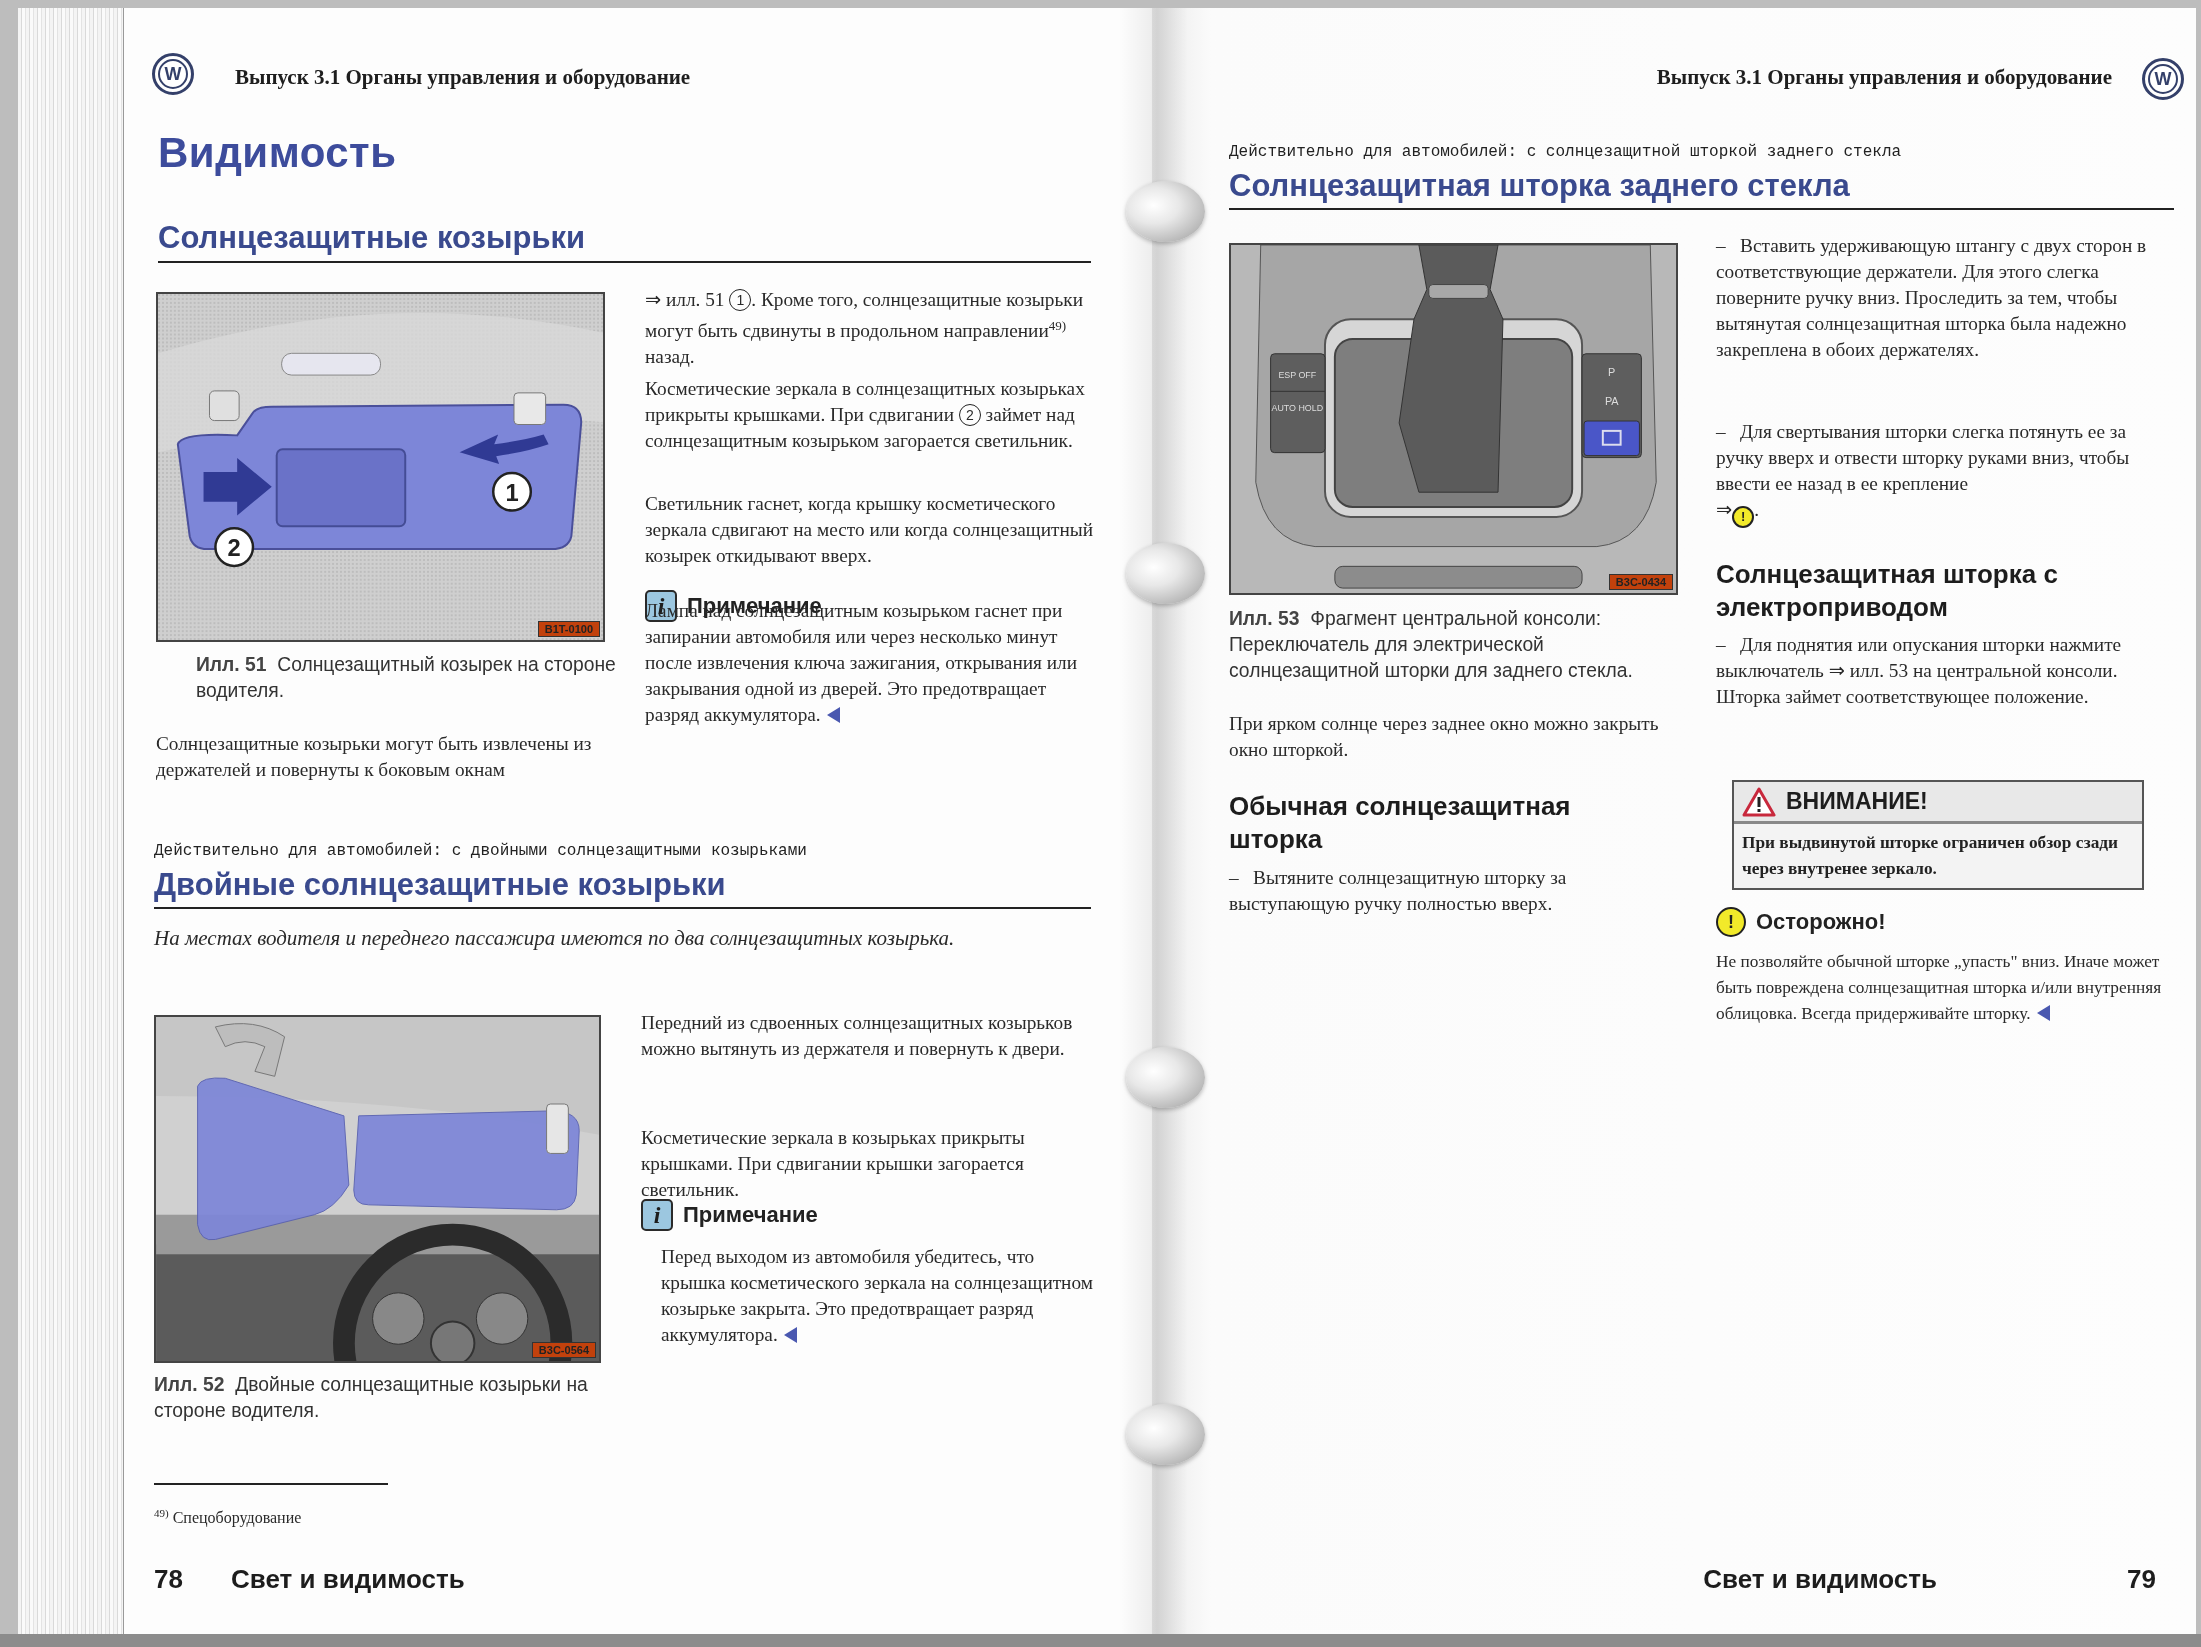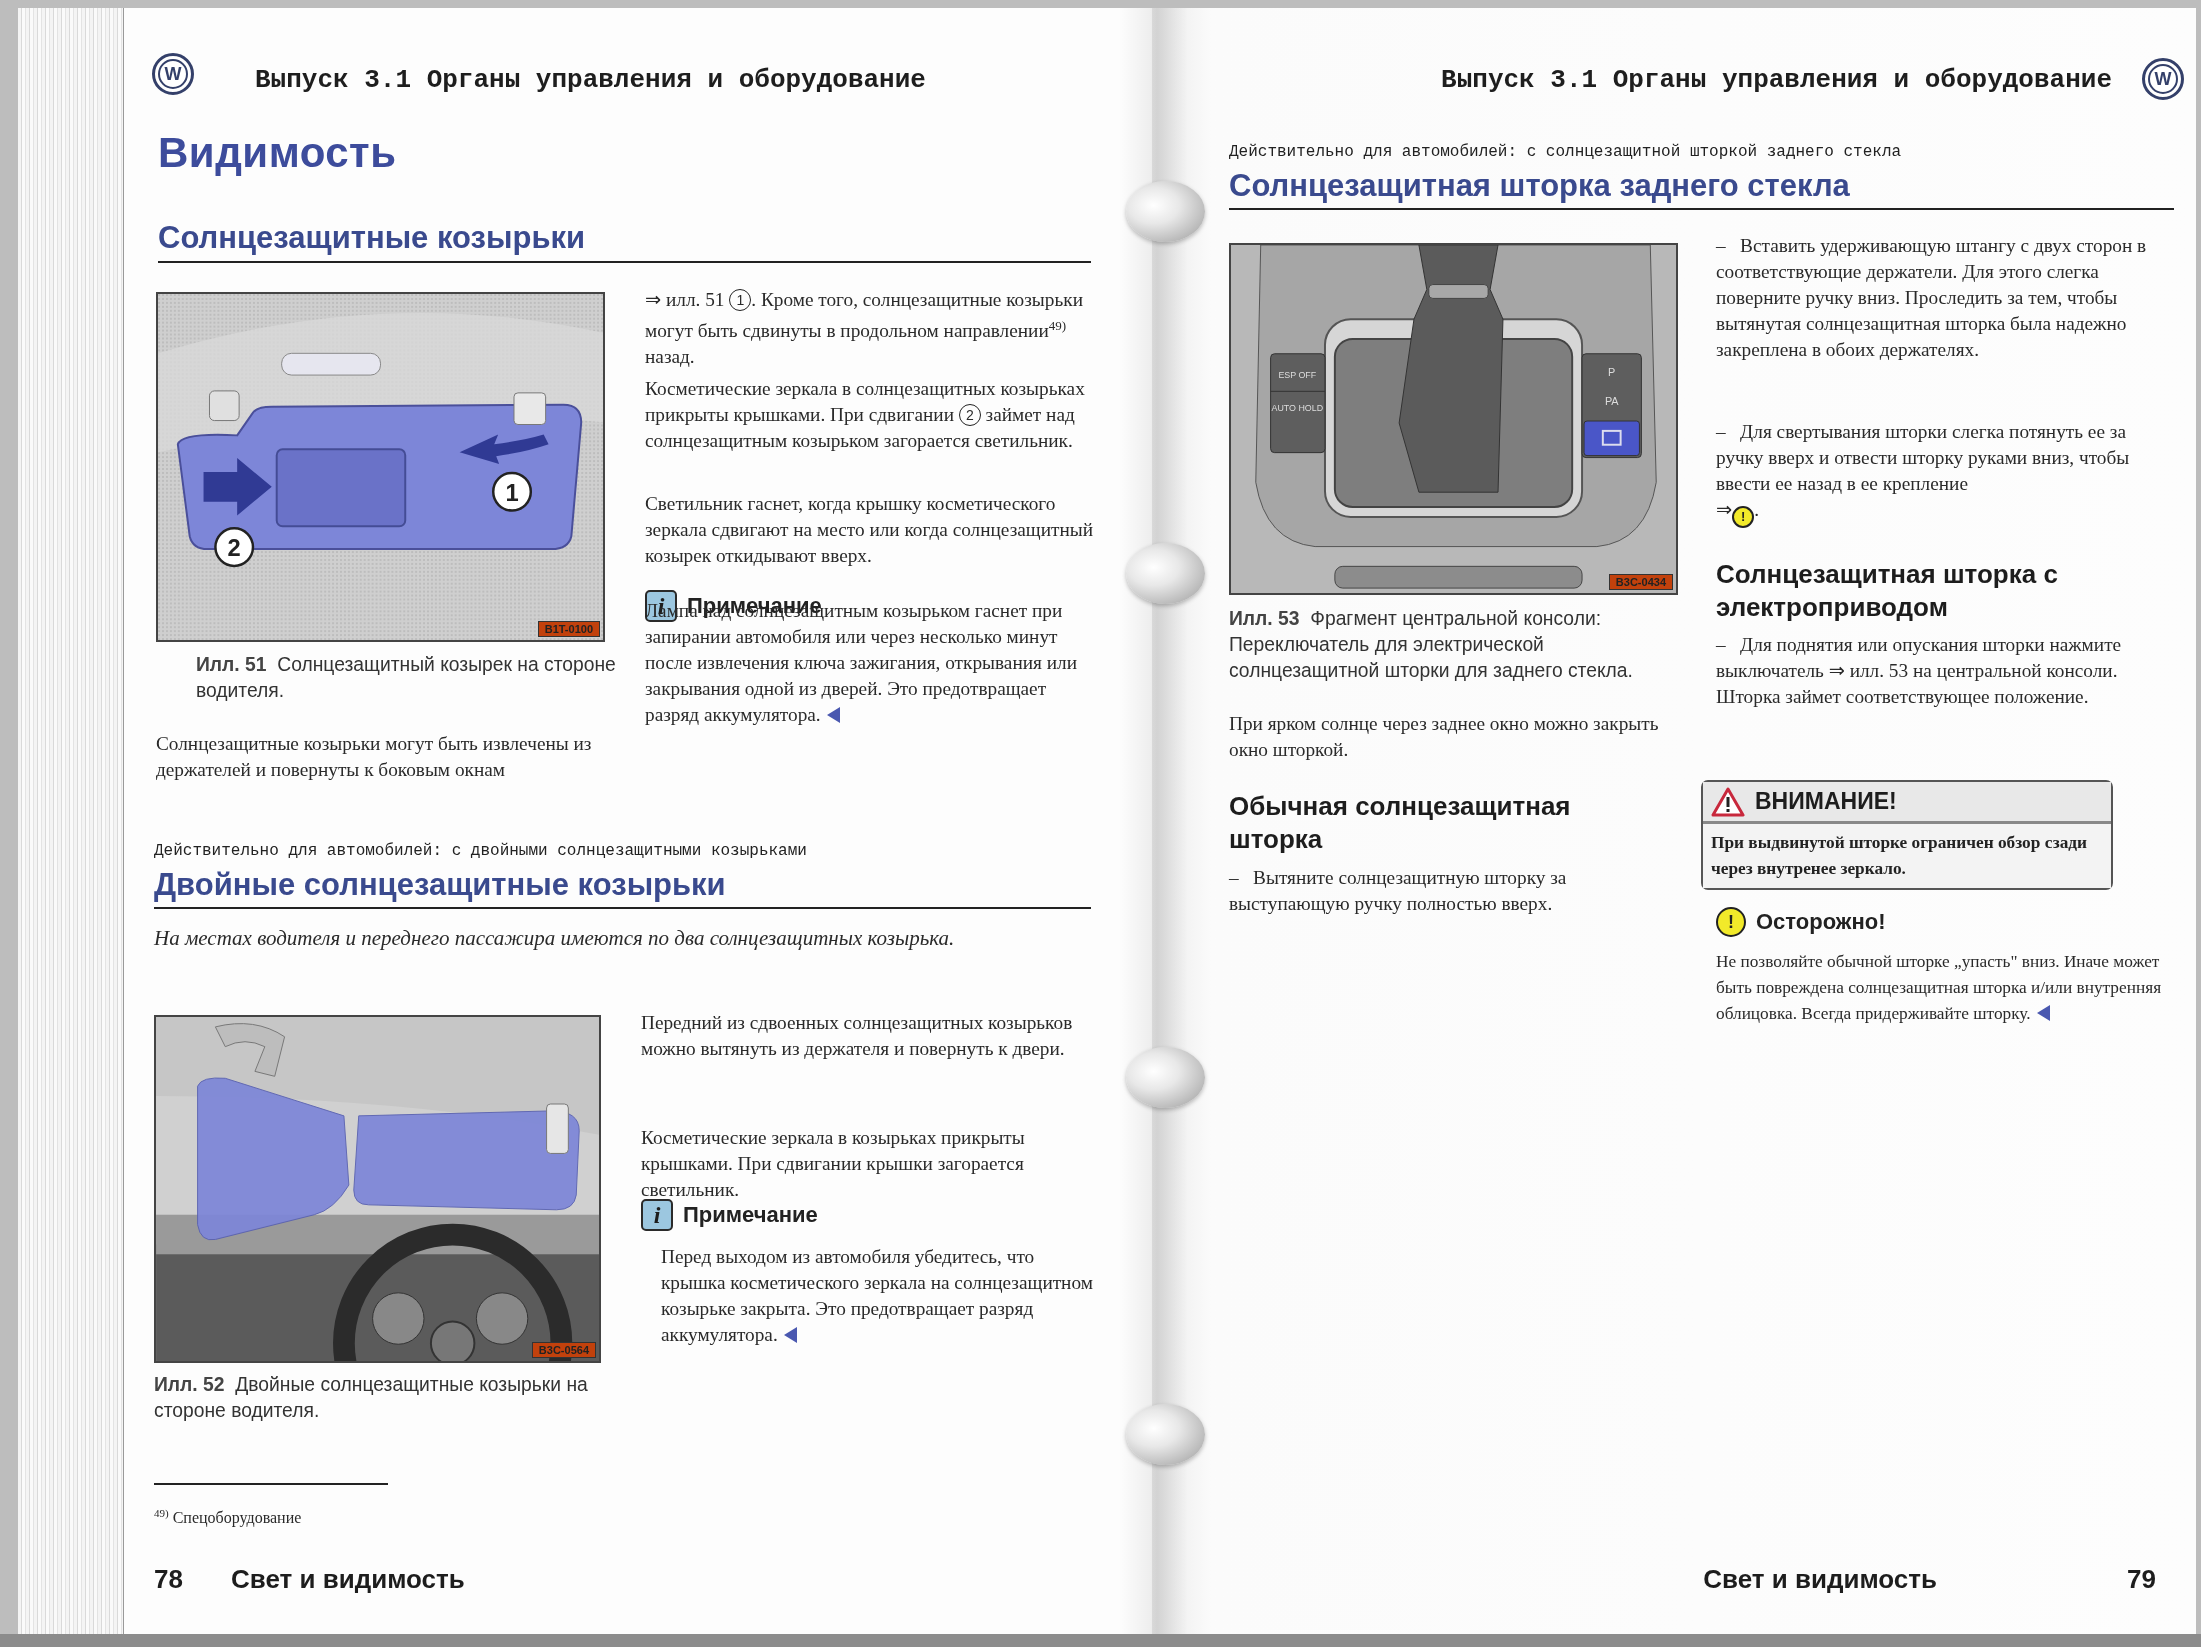--- a/index.html
+++ b/index.html
@@ -15,21 +15,21 @@
   .gutter { position: absolute; left: 1119px; top: 8px; width: 69px; height: 1629px;
     background: linear-gradient(90deg, rgba(0,0,0,0) 0, rgba(0,0,0,0.06) 45%, rgba(0,0,0,0.10) 55%, rgba(0,0,0,0) 100%); }
   .bottom-edge { position: absolute; left: 0; top: 1634px; width: 2202px; height: 14px; background: #8c8c8c; }
 
   .ring { position: absolute; width: 79px; height: 61px; left: 1126px;
     background: radial-gradient(ellipse at 35% 40%, #ffffff 0, #e8e8e8 35%, #b8b8b8 75%, #9a9a9a 100%);
     border-radius: 50%; box-shadow: 0 2px 4px rgba(0,0,0,0.25); }
 
   
   .abs { position: absolute; }
-  .header { font-family: Liberation Mono, monospace; font-weight: bold; font-size: 26px; color: #1e1e1e; margin-left: 20px; }
+  .header { font-family: Liberation Serif, serif; font-weight: bold; font-size: 21px; color: #1e1e1e; }
   .vw-logo { position: absolute; width: 42px; height: 42px; border: 3px solid #34406a; border-radius: 50%;
     display: flex; align-items: center; justify-content: center; color: #34406a; font-family: "Liberation Sans", sans-serif;
     font-weight: bold; font-size: 18px; background: #fff; }
   .vw-logo::before { content: ""; position: absolute; inset: 3px; border: 2px solid #34406a; border-radius: 50%; }
   .title-big { font-family: "Liberation Sans", sans-serif; font-weight: bold; font-size: 42px; color: #3d4c9c; letter-spacing: 0.5px; }
   .h2 { font-family: "Liberation Sans", sans-serif; font-weight: bold; font-size: 31px; color: #3a4a8e; }
   .rule { position: absolute; height: 2px; background: #222; }
   .validity { font-family: Liberation Mono, monospace; font-size: 16px; color: #222; }
   .body { font-size: 19.3px; line-height: 26px; color: #2a2a2a; }
   .caption { font-family: "Liberation Sans", sans-serif; font-size: 19.3px; line-height: 26px; color: #333; }
@@ -222,21 +222,21 @@
     <div class="abs body" style="left:564px; top:411px; width:455px;">
       <span>–</span>&nbsp;&nbsp;&nbsp;<span>Для свертывания шторки слегка потянуть ее за ручку вверх и отвести шторку руками вниз, чтобы ввести ее назад в ее крепление</span>
       <br><span>⇒</span><span class="caution-icon" style="width:22px;height:22px;font-size:13px;">!</span>.
     </div>
 
     <div class="abs h3" style="left:564px; top:550px; width:416px;">Солнцезащитная шторка с электроприводом</div>
     <div class="abs body" style="left:564px; top:624px; width:455px;">
       <span>–</span>&nbsp;&nbsp;&nbsp;<span>Для поднятия или опускания шторки нажмите выключатель ⇒ илл. 53 на центральной консоли. Шторка займет соответствующее положение.</span>
     </div>
 
-    <div class="warn-box" style="left:549px; top:772px; width:412px;border-radius:7px;">
+    <div class="warn-box" style="left:580px; top:772px; width:412px;">
       <div class="warn-head">
         <svg width="34" height="30" viewBox="0 0 34 30">
           <path d="M17 2 L32 28 L2 28 Z" fill="#fff" stroke="#c8283c" stroke-width="3" stroke-linejoin="round"></path>
           <rect x="15.5" y="10" width="3" height="10" fill="#222"></rect>
           <rect x="15.5" y="22" width="3" height="3" fill="#222"></rect>
         </svg>
         <span>ВНИМАНИЕ!</span>
       </div>
       <div class="warn-body">При выдвинутой шторке ограничен обзор сзади через внутренее зеркало.</div>
     </div>

